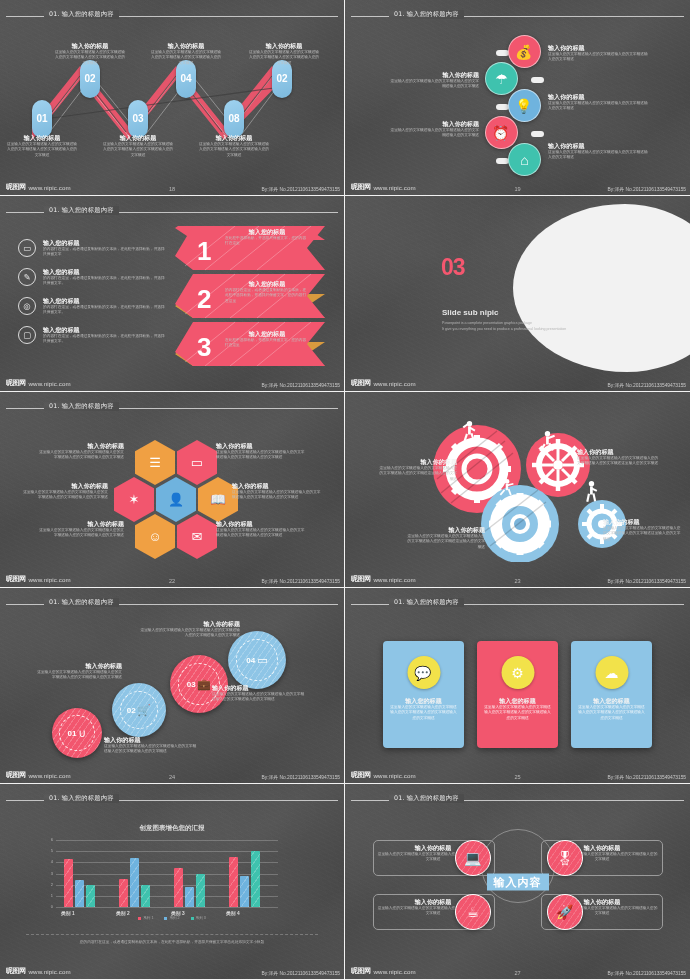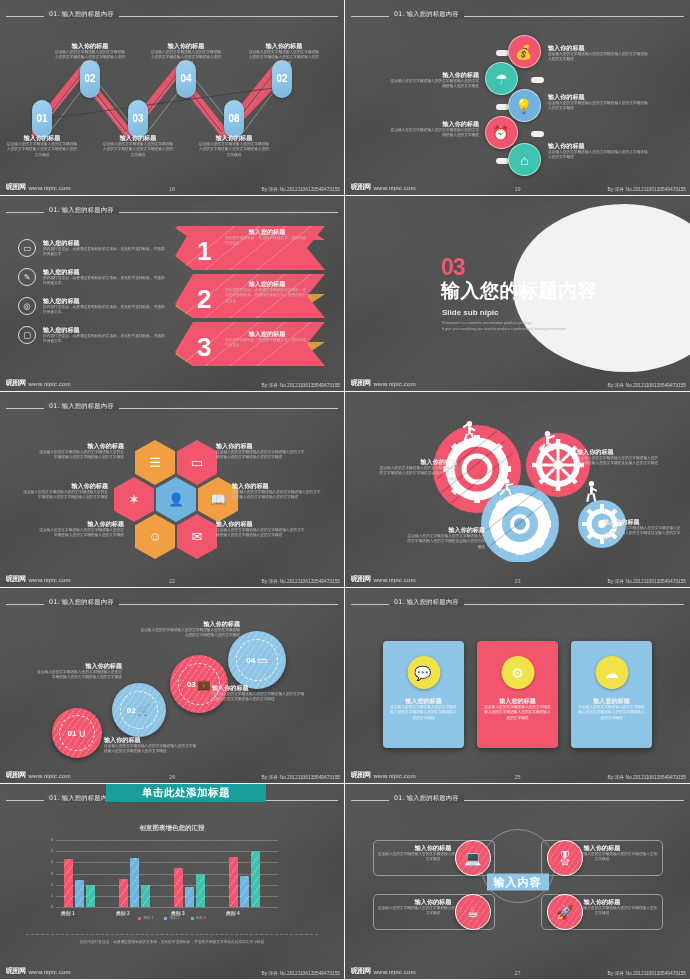--- a/index.html
+++ b/index.html
@@ -384,21 +384,20 @@
         <span class="site">www.nipic.com</span>
         </div>
       <div class="by">By:泽丹  No.20121106133549473155</div>
     </div>
   </div>
 
   <div class="slide s21 nocol">
     <div class="noise"></div>
     <div class="blob"></div>
     <div class="no">03</div>
-    <div class="bigt">输入您的标题内容</div>
     <div class="sub">Slide sub nipic</div>
     <div class="sub2">
       <div>Powerpoint is a complete presentation graphics package</div>
       <div>It give you everything you need to produce a professional looking presentation</div>
     </div>
     <div class="ftr">
       <div class="brand">
         <span class="logo">昵图网</span>
         <span class="site">www.nipic.com</span>
         </div>
@@ -727,21 +726,20 @@
       <div class="by">By:泽丹  No.20121106133549473155</div>
     </div>
   </div>
 
   <div class="slide s26">
     <div class="noise"></div>
     <div class="hdr">
       <div class="rule"></div>
       <div class="caplabel">01. 输入您的标题内容</div>
     </div>
-    <div class="teal">单击此处添加标题</div>
 
     <div class="ctitle">创意图表增色您的汇报</div>
 
     <div class="plot">
       <div class="gl" style="top:0px;">
           <span class="yl">6</span>
         </div>
       <div class="gl" style="top:11.2px;">
           <span class="yl">5</span>
         </div>

